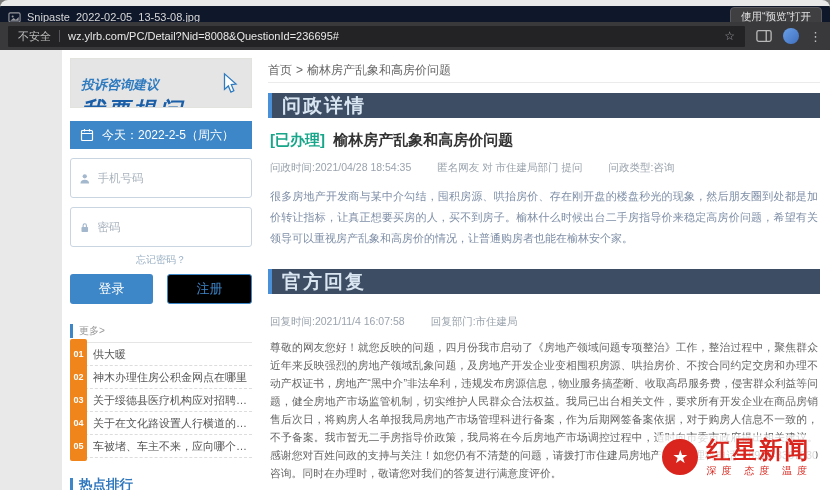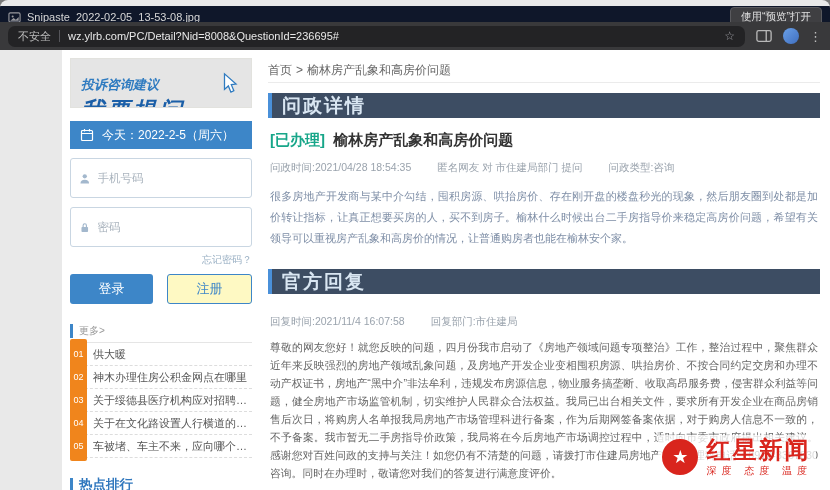--- a/index.html
+++ b/index.html
@@ -8,21 +8,21 @@
   .window { position:relative; width:830px; height:490px; overflow:hidden; border-radius:8px 8px 0 0; background:#e9e9e9; }
 
   
   .titlebar { position:absolute; top:0; left:0; right:0; height:22px; background:#0f172a; display:flex; align-items:center; padding:0 8px; gap:6px;margin-top:6px; }
   .proxy-icon { width:13px; height:13px; display:inline-flex; }
   .win-title { font-size:11px; color:#d6d6d6; flex:1; text-align:left; white-space:nowrap; overflow:hidden; }
   .open-with { font-size:10.5px; color:#e0e0e0; background:#3f3f42; border:1px solid #5a5a5e; border-radius:4px; padding:2px 10px; cursor:pointer; }
 
   
   .browserbar { position:absolute; top:22px; left:0; right:0; height:28px; background:#39393b; display:flex; align-items:center; padding:0 8px; gap:10px; }
-  .url-pill { flex:1; height:21px; background:#232325; border-radius:7px; display:flex; align-items:center; padding:0 10px; gap:8px; min-width:0; }
+  .url-pill { flex:1; height:21px; background:#232325; border-radius:1px; display:flex; align-items:center; padding:0 10px; gap:8px; min-width:0; }
   .sec { font-size:11px; color:#bdbdbd; white-space:nowrap; }
   .vdiv { width:1px; height:12px; background:#55555a; }
   .url { font-size:11px; color:#e8e8e8; white-space:nowrap; overflow:hidden; flex:1; text-align:left; }
   .star { font-size:12px; color:#9a9aa0; cursor:pointer; }
   .chrome-icons { display:flex; align-items:center; gap:10px; }
   .panel-icon { display:inline-flex; cursor:pointer; }
   .avatar { width:16px; height:16px; border-radius:50%; background:linear-gradient(135deg,#6aa0e8,#3f6fc0); cursor:pointer; }
   .menu { font-size:13px; color:#bdbdbd; cursor:pointer; line-height:1; }
 
   
@@ -33,33 +33,33 @@
   .sidebar { flex:0 0 182px; width:182px; }
   .banner { position:relative; height:50px; background:#e5e5e5; border:1px solid #e2e2de; padding:17px 8px 0 10px; overflow:hidden; }
   .b1 { color:#2f7bc0; font-size:13px; font-weight:bold; font-style:italic; }
   .b2 { color:#1b5fa8; font-size:23px; font-weight:bold; font-style:italic; letter-spacing:3px; margin-top:1px; }
   .hand { position:absolute; right:10px; top:13px; width:22px; height:22px; }
   .datebar { margin-top:13px; height:28px; background:#3d86c8; color:#fff; font-size:12px; display:flex; align-items:center; gap:8px; padding:0 10px; }
   .login { margin-top:2px; }
   .input-row { height:40px; border:1px solid #c9d6e2; border-radius:3px; display:flex; align-items:center; gap:7px; padding:0 8px; margin-top:9px; background:#fff; }
   .input-row input { border:none; outline:none; font-size:11.5px; color:#666; width:100%; background:transparent; font-family:inherit; }
   .input-row input::placeholder { color:#aab4be; }
-  .forgot { text-align:right; font-size:10px; color:#9ab0c4; margin-top:6px; cursor:pointer; }
+  .forgot { text-align:center; font-size:10px; color:#9ab0c4; margin-top:6px; cursor:pointer; }
   .btn-row { display:flex; gap:14px; margin-top:7px; }
   .btn-row button { flex:1; height:30px; border-radius:3px; font-size:13px; cursor:pointer; font-family:inherit; }
   .btn-login { background:#3d86c8; color:#fff; border:none; }
-  .btn-register { background:#fef9c3; color:#3d86c8; border:1px solid #3d86c8; }
+  .btn-register { background:#000000; color:#3d86c8; border:1px solid #3d86c8; }
   .side-section { margin-top:15px; }
   .side-header { display:flex; align-items:center; height:24px; border-bottom:1px solid #e5e5e5; }
   .side-accent { width:3px; height:14px; background:#3d86c8; margin-right:6px; }
   .side-title { font-size:13.5px; font-weight:bold; color:#333; flex:1; }
   .side-title.blue { color:#3178be; }
   .more { font-size:10px; color:#999; cursor:pointer; }
   .side-item { display:flex; align-items:center; gap:6px; height:23px; border-bottom:1px dashed #ddd; cursor:pointer; }
-  .rank { flex:0 0 17px; width:17px; height:30px; background:#f0851c; color:#fff; font-size:9px; font-weight:normal; display:flex; align-items:center; justify-content:center; border-radius:2px; }
+  .rank { flex:0 0 17px; width:17px; height:30px; background:#f0851c; color:#fff; font-size:9px; font-weight:bold; display:flex; align-items:center; justify-content:center; border-radius:2px; }
   .item-text { font-size:11px; color:#555; white-space:nowrap; overflow:hidden; text-overflow:ellipsis; flex:1; }
 
   
   .main { flex:1; position:relative; min-width:0; }
   .breadcrumb { height:25px; display:flex; align-items:center; gap:4px; border-bottom:1px solid #ebebeb; font-size:12px; color:#666; margin-bottom:10px; }
   .bc-home { cursor:pointer; }
   .sec-header { height:25px; background:#3d4d63; border-left:4px solid #4a90d9; display:flex; align-items:center; padding-left:10px; color:#d9e6f2; font-size:19px; font-weight:bold; letter-spacing:2px; }
   .question { padding:13px 2px 20px 2px; }
   .q-title { font-size:15px; font-weight:bold; color:#333; }
   .status { color:#17a689; margin-right:4px; }

